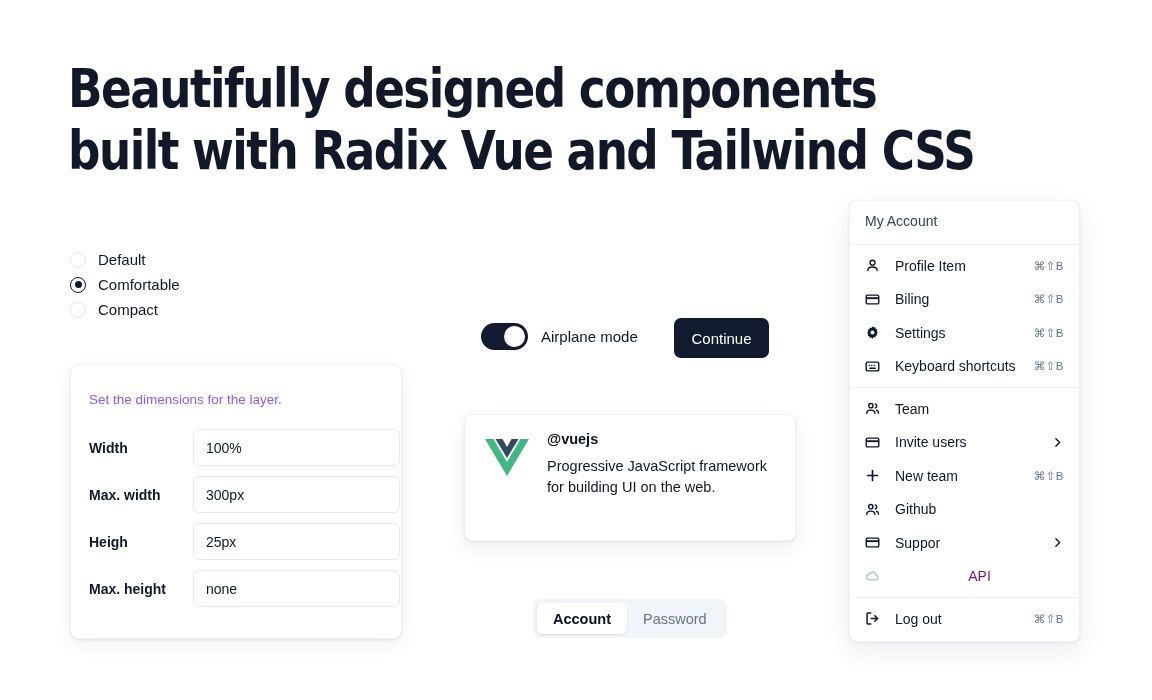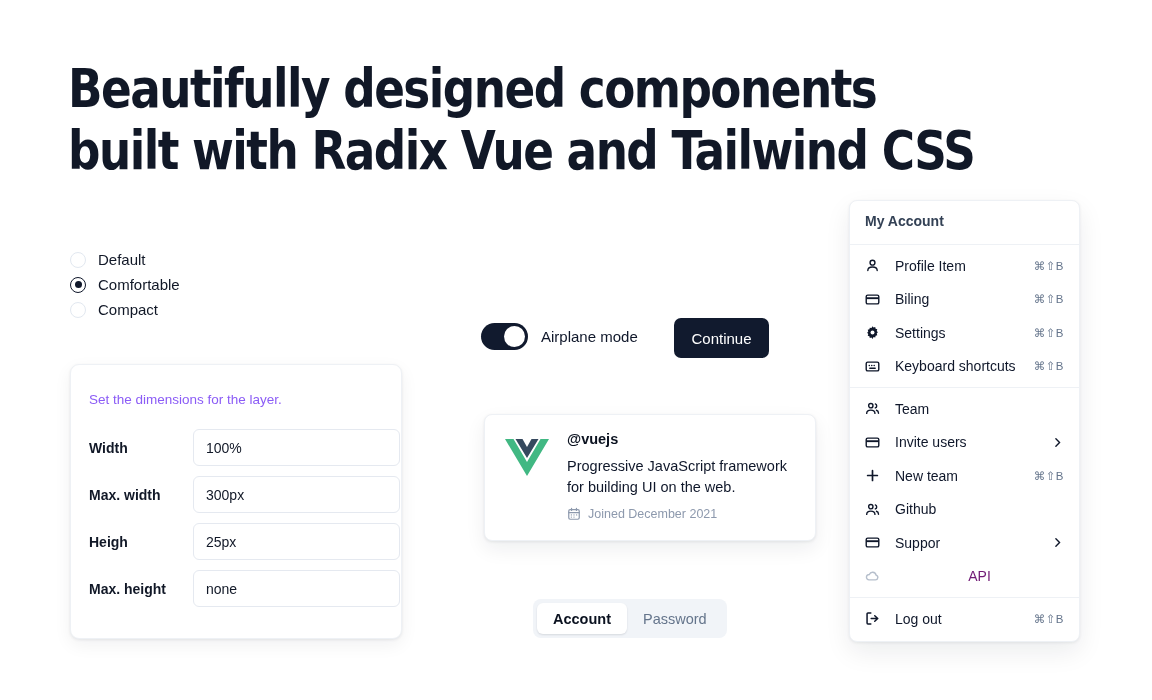--- a/index.html
+++ b/index.html
@@ -76,21 +76,21 @@
   .switch-label { margin-left: 13px; font-size: 15px; color: #0f172a; }
 
   .btn-continue {
     position: absolute; left: 674px; top: 318px; width: 95px; height: 40px;
     background: #111a2e; color: #ffffff; border: none; border-radius: 7px;
     font-family: Liberation Sans, sans-serif; font-size: 15px; cursor: pointer;
   }
 
   
   .hover-card {
-    position: absolute; left: 484px; top: 414px; width: 332px; height: 127px;
+    position: absolute; left: 464px; top: 414px; width: 332px; height: 127px;
     background: #fff; border: 1px solid #eef1f5; border-radius: 8px;
     box-shadow: 0 1px 3px rgba(15,23,42,.08), 0 8px 20px rgba(15,23,42,.07);
     display: flex; padding: 16px 16px 0 20px;
   }
   .vue-logo { width: 44px; flex: none; padding-top: 6px; }
   .hc-body { margin-left: 18px; }
   .hc-handle { font-size: 14.5px; font-weight: 700; color: #0b1220; }
   .hc-desc { font-size: 14.5px; line-height: 21px; color: #0f172a; margin-top: 9px; width: 240px; }
   .hc-meta { display: flex; align-items: center; margin-top: 9px; color: #8d99ad; font-size: 12.5px; }
   .hc-meta svg { margin-right: 7px; flex: none; }
@@ -108,21 +108,21 @@
 
   
   .menu {
     position: absolute; left: 849px; top: 200px; width: 231px;
     background: #fff; border: 1px solid #eef1f5; border-radius: 8px;
     box-shadow: 0 1px 3px rgba(15,23,42,.07), 0 10px 26px rgba(15,23,42,.08);
     padding-bottom: 5px;
   }
   .menu-header {
     height: 39px; display: flex; align-items: center; padding: 0 15px;
-    font-size: 14px; font-weight: 700; color: #334155;
+    font-size: 14px; font-weight: 400; color: #334155;
   }
   .menu-sep { height: 1px; background: #eef1f5; margin: 4px 0; }
   .menu-item {
     height: 33.5px; display: flex; align-items: center; padding: 0 15px;
     font-size: 14px; color: #0f172a; cursor: pointer;
   }
   .menu-item .mi-icon { width: 18px; flex: none; display: flex; align-items: center; color: #0f172a; }
   .menu-item .mi-label { margin-left: 12px; flex: 1; white-space: nowrap; }
   .menu-item .mi-short { font-size: 11.5px; color: #64748b; letter-spacing: .5px; }
   .menu-item .mi-chev { color: #0f172a; display: flex; align-items: center; }
@@ -188,28 +188,20 @@
   <div class="hover-card">
     <div class="vue-logo">
       <svg width="44" height="40" viewBox="0 0 44 40">
         <polygon points="0,2 8.5,2 22,25 35.5,2 44,2 22,39" fill="#41b883"></polygon>
         <polygon points="10.5,2 17.5,2 22,10 26.5,2 33.5,2 22,21" fill="#35495e"></polygon>
       </svg>
     </div>
     <div class="hc-body">
       <div class="hc-handle">@vuejs</div>
       <div class="hc-desc">Progressive JavaScript framework for building UI on the web.</div>
-      <div class="hc-meta">
-        <svg width="14" height="14" viewBox="0 0 16 16" fill="none" stroke="#8d99ad" stroke-width="1.4">
-          <rect x="2" y="3" width="12" height="11" rx="1.6"></rect>
-          <path d="M2 6.5h12M5.2 1.6v2.4M10.8 1.6v2.4" stroke-linecap="round"></path>
-          <path d="M5 9h.01M8 9h.01M11 9h.01M5 11.5h.01M8 11.5h.01" stroke-linecap="round" stroke-width="1.5"></path>
-        </svg>
-        <span>Joined December 2021</span>
-      </div>
     </div>
   </div>
 
   <div class="tabs">
     <div class="tab active">Account</div>
     <div class="tab">Password</div>
   </div>
 
   <div class="menu">
     <div class="menu-header">My Account</div>

